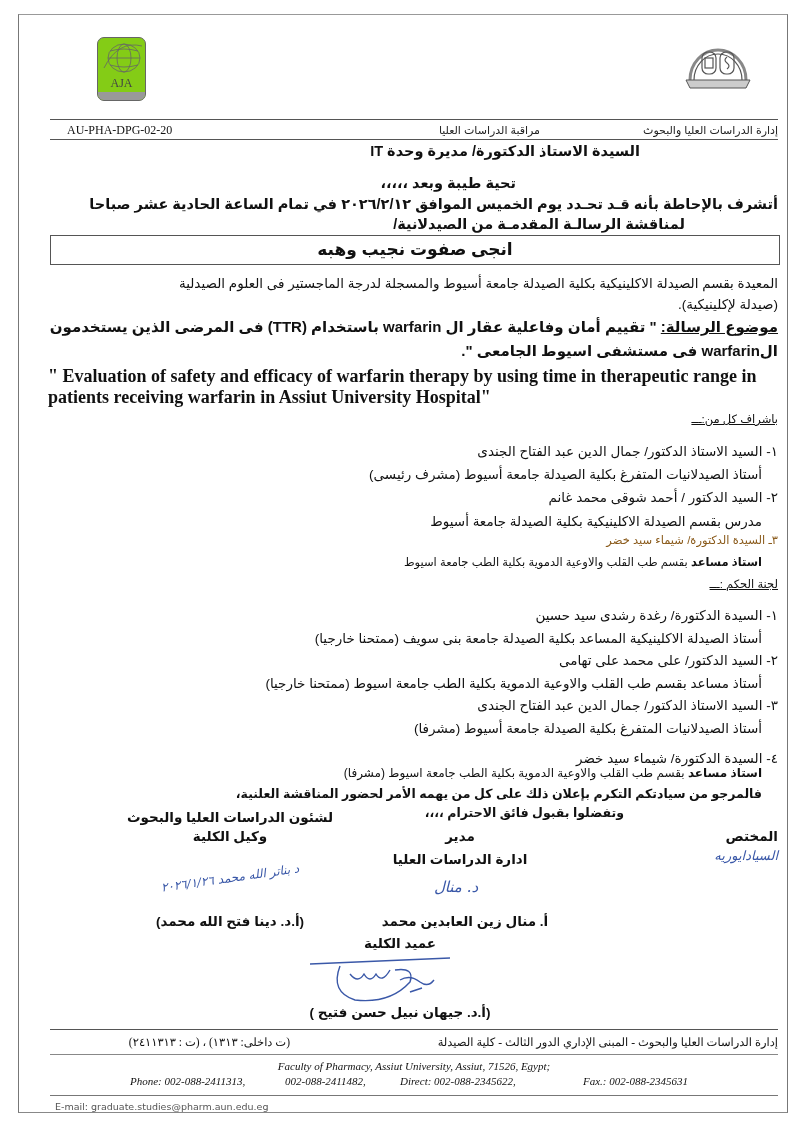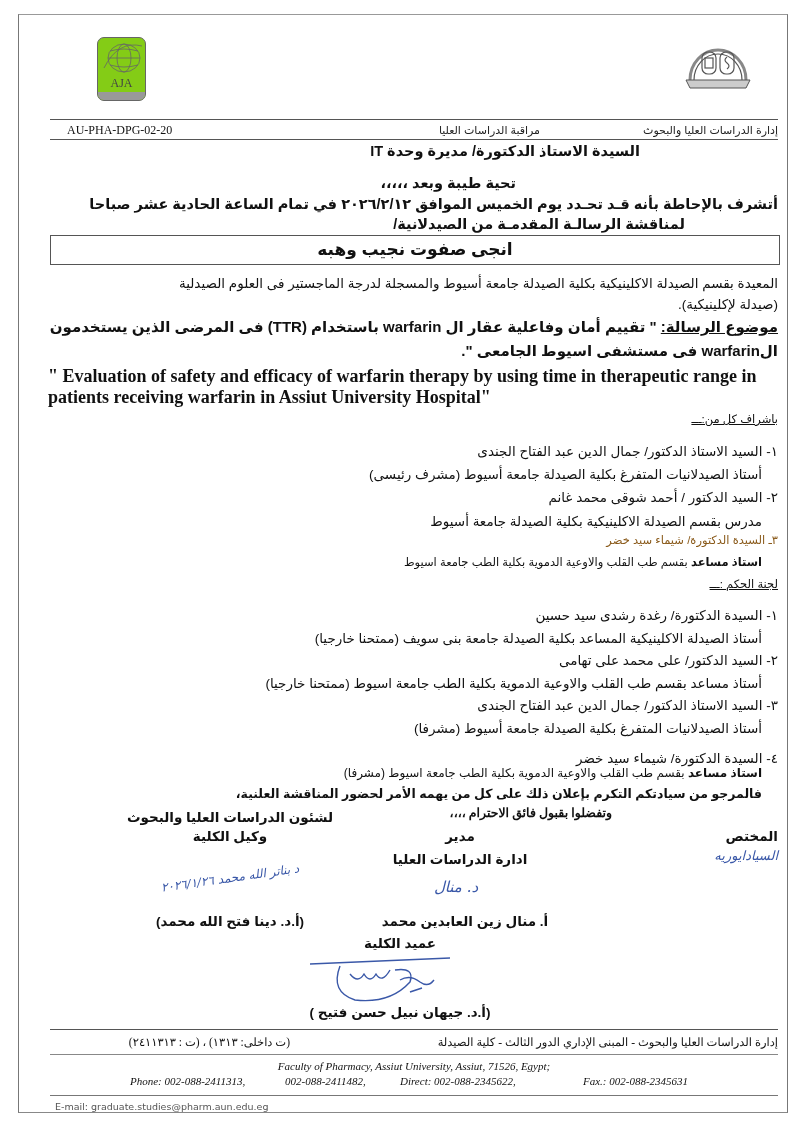--- a/index.html
+++ b/index.html
@@ -120,21 +120,21 @@
 <div class="abs t13 rtl" style="left:300px; width:478px; top:652px;">٢- السيد الدكتور/ على محمد على تهامى</div>
 <div class="abs t13 rtl" style="left:40px; width:722px; top:675px;">أستاذ مساعد بقسم طب القلب والاوعية الدموية بكلية الطب جامعة اسيوط (ممتحنا خارجيا)</div>
 <div class="abs t13 rtl" style="left:300px; width:478px; top:697px;">٣- السيد الاستاذ الدكتور/ جمال الدين عبد الفتاح الجندى</div>
 <div class="abs t13 rtl" style="left:40px; width:722px; top:720px; letter-spacing:0.6px;">أستاذ الصيدلانيات المتفرغ بكلية الصيدلة جامعة أسيوط (مشرفا)</div>
 <div class="abs t13 rtl" style="left:300px; width:478px; top:742px;margin-top:8px;">٤- السيدة الدكتورة/ شيماء سيد خضر</div>
 <div class="abs rtl" style="left:40px; width:722px; top:766px; font-size:12px; letter-spacing:0.4px;">
   <b>استاذ مساعد</b><span> بقسم طب القلب والاوعية الدموية بكلية الطب جامعة اسيوط (مشرفا)</span>
 </div>
 
 <div class="abs t13b rtl" style="left:100px; width:662px; top:786px; font-size:12.5px;">فالمرجو من سيادتكم التكرم بإعلان ذلك على كل من يهمه الأمر لحضور المناقشة العلنية،</div>
-<div class="abs t13b rtl" style="left:232px; width:380px; top:805px; font-size:12.5px;font-family:Liberation Serif, serif;">وتفضلوا بقبول فائق الاحترام ،،،،</div>
+<div class="abs t13b rtl" style="left:244px; width:380px; top:805px; font-size:12.5px;">وتفضلوا بقبول فائق الاحترام ،،،،</div>
 
 <div class="abs t13b rtl" style="left:700px; width:78px; top:828px;">المختص</div>
 <div class="abs rtl" style="left:680px; width:98px; top:848px; color:#3a58a8; font-family:'DejaVu Serif', serif; font-style:italic; font-size:13px;">السيادايوريه</div>
 
 <div class="abs t13b" style="left:400px; width:120px; top:828px; text-align:center;">مدير</div>
 <div class="abs t13b" style="left:360px; width:200px; top:851px; text-align:center;">ادارة الدراسات العليا</div>
 <div class="abs" style="left:396px; width:120px; top:878px; text-align:center; color:#3a58a8; font-family:'DejaVu Serif', serif; font-style:italic; font-size:15px; direction:rtl;">د. منال</div>
 <div class="abs t13b rtl" style="left:330px; width:270px; top:913px; text-align:center;">أ. منال زين العابدين محمد</div>
 
 <div class="abs t13b" style="left:150px; width:160px; top:828px; text-align:center;">وكيل الكلية</div>

